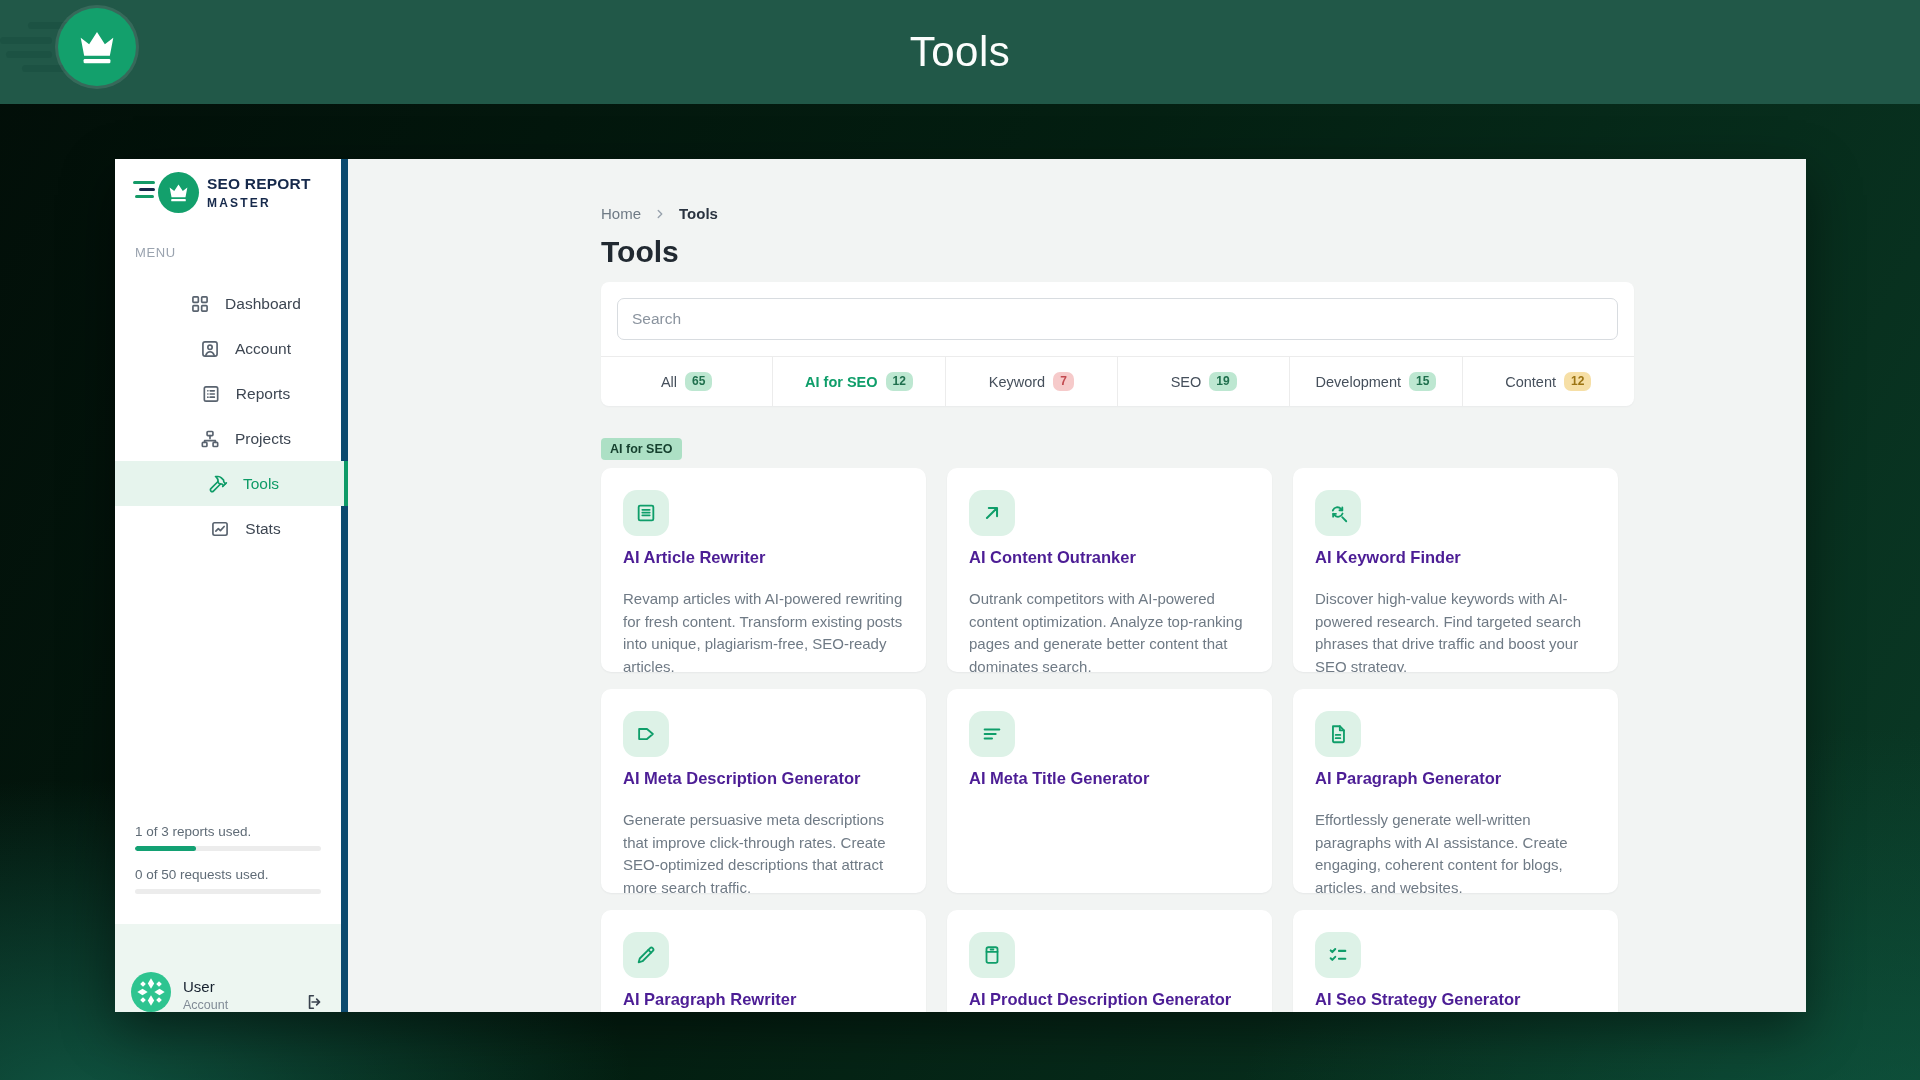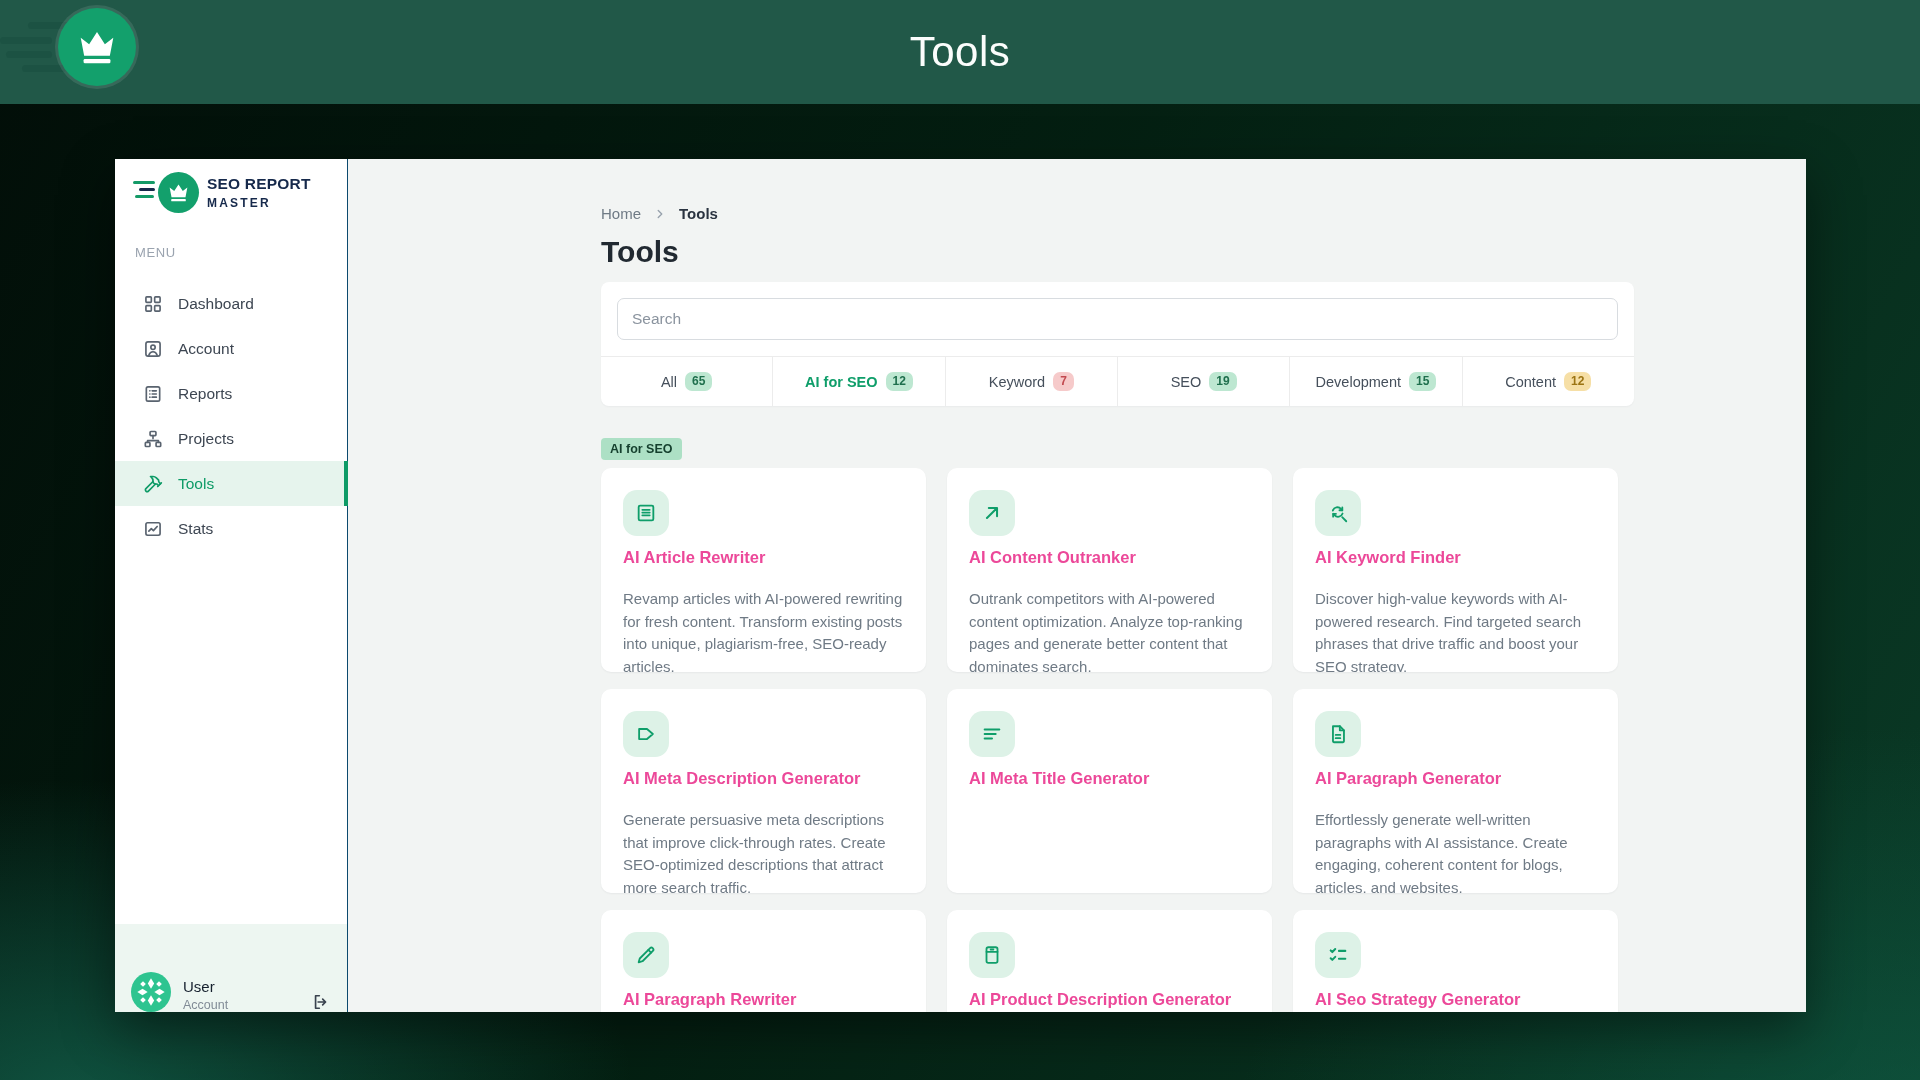--- a/index.html
+++ b/index.html
@@ -36,41 +36,41 @@
   .crown-circle svg { width:46px; height:46px; color:#fff; }
 
   
   .window {
     position:absolute; left:115px; top:159px; width:1691px; height:853px;
     background:#f2f4f3; display:flex; overflow:hidden; z-index:4;
     box-shadow:0 18px 50px rgba(0,0,0,.45);
   }
 
   
-  .sidebar { width:233px; flex:0 0 233px; background:#fff; border-right:1px solid #0c4a6e; position:relative; }
+  .sidebar { width:233px; flex:0 0 233px; background:#fff; border-right:7px solid #0c4a6e; position:relative; }
   .brand { position:absolute; left:0; top:0; width:233px; height:60px; cursor:pointer; }
   .brand .mini-line { position:absolute; height:3px; border-radius:2px; }
   .bl1 { top:22px; left:18px; width:22px; background:#149a67; }
   .bl2 { top:29px; left:24px; width:16px; background:#18294b; }
   .bl3 { top:36px; left:20px; width:19px; background:#149a67; }
   .brand-circle {
     position:absolute; left:43px; top:13px; width:41px; height:41px; border-radius:50%;
     background:#13a06c; display:flex; align-items:center; justify-content:center;
   }
   .brand-circle svg { width:25px; height:25px; color:#fff; }
   .brand-text { position:absolute; left:92px; top:16px; color:#16294b; }
   .brand-line1 { font-size:15.5px; font-weight:800; letter-spacing:.2px; }
   .brand-line2 { font-size:12px; font-weight:800; letter-spacing:2.2px; margin-top:3px; }
 
   .menu-label { position:absolute; left:20px; top:86px; font-size:13px; color:#9aa3af; letter-spacing:.6px; font-weight:500; }
 
   .nav { position:absolute; left:0; top:122px; width:233px; }
   .nav-item {
     height:45px; display:flex; align-items:center; padding-left:28px; gap:15px;
-    color:#3d4652; font-size:15.5px; cursor:pointer;
+    color:#3d4652; font-size:15.5px; cursor:pointer;justify-content:center;
   }
   .nav-item .ic { width:20px; height:20px; color:#59636f; }
   .nav-item.active { background:#e6f4ed; color:#0e9b67; border-right:4px solid #0e9b67; }
   .nav-item.active .ic { color:#0e9b67; }
 
   .usage { position:absolute; left:20px; right:20px; bottom:102px; }
   .usage-row { margin-bottom:16px; }
   .usage-text { font-size:13.5px; color:#5f6b76; margin-bottom:7px; }
   .bar-track { height:5px; background:#ececec; border-radius:3px; overflow:hidden; }
   .bar-fill { height:100%; background:#13a173; border-radius:3px; width:0; }
@@ -126,21 +126,21 @@
   }
   .tool-card {
     background:#fff; border-radius:10px; padding:22px; overflow:hidden; cursor:pointer;
     box-shadow:0 1px 2px rgba(17,24,39,.05);
   }
   .tool-icon {
     width:46px; height:46px; border-radius:14px; background:#ddf2e7;
     display:flex; align-items:center; justify-content:center; color:#0f9e6a;
   }
   .tool-icon .ic { width:22px; height:22px; }
-  .tool-title { margin-top:12px; font-size:16.5px; font-weight:700; color:#ec4899; }
+  .tool-title { margin-top:12px; font-size:16.5px; font-weight:700; color:#4c1d95; }
   .tool-desc { margin-top:21px; font-size:15px; line-height:22.5px; color:#6f7a85; }
 </style>
 </head>
 <body>
 
 <svg width="0" height="0" style="position:absolute" aria-hidden="true">
   <defs>
     <g id="stroke-defaults"></g>
     <symbol id="crown-glyph" viewBox="0 0 24 24">
       <path d="M3.5 7.2l4.4 3.3L12 4.2l4.1 6.3 4.4-3.3-1.8 9.3H5.3z" fill="currentColor"></path>
@@ -300,20 +300,34 @@
           <span>Tools</span>
         </div>
         <div class="nav-item">
           <svg class="ic">
             <use href="#stats-icon"></use>
           </svg>
           <span>Stats</span>
         </div>
     </div>
 
+    <div class="usage">
+      <div class="usage-row">
+          <div class="usage-text">1 of 3 reports used.</div>
+          <div class="bar-track">
+            <div class="bar-fill" style="width: 33%;"></div>
+          </div>
+        </div>
+        <div class="usage-row">
+          <div class="usage-text">0 of 50 requests used.</div>
+          <div class="bar-track">
+            <div class="bar-fill" style="width: 0%;"></div>
+          </div>
+        </div>
+    </div>
 
     <div class="user-row">
       <svg class="avatar" viewBox="0 0 24 24">
           <use href="#avatar-identicon"></use>
         </svg>
       <div>
         <div class="user-name">User</div>
         <div class="user-role">Account</div>
       </div>
       <svg class="ic logout">

